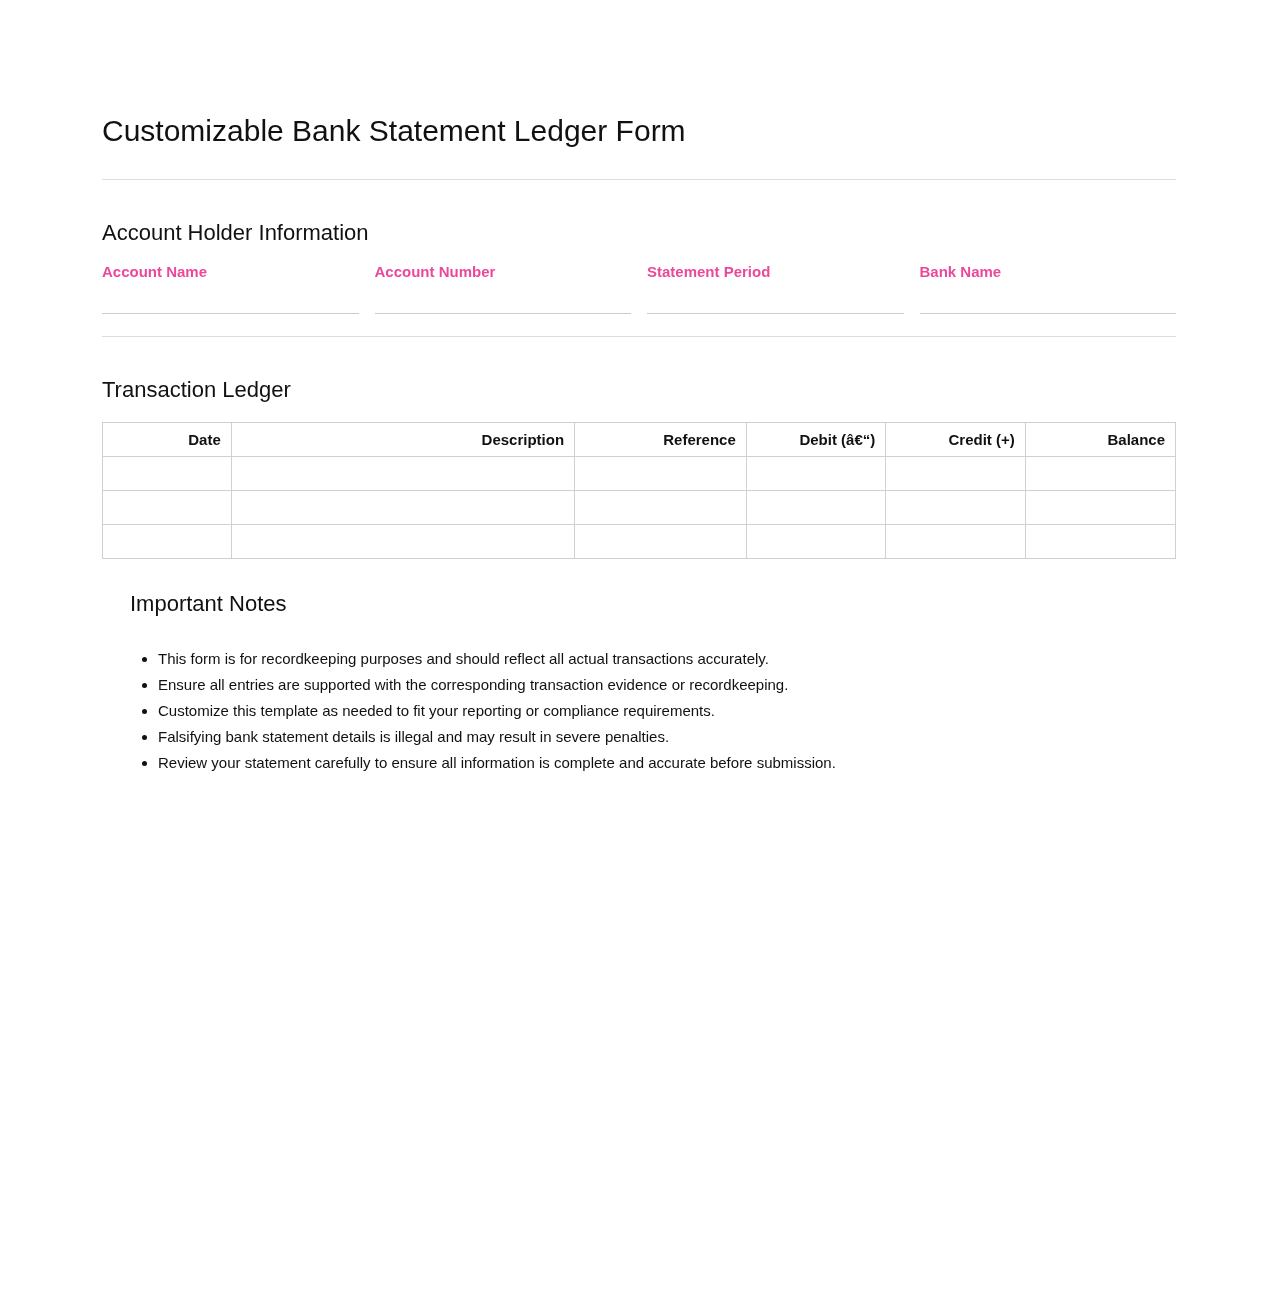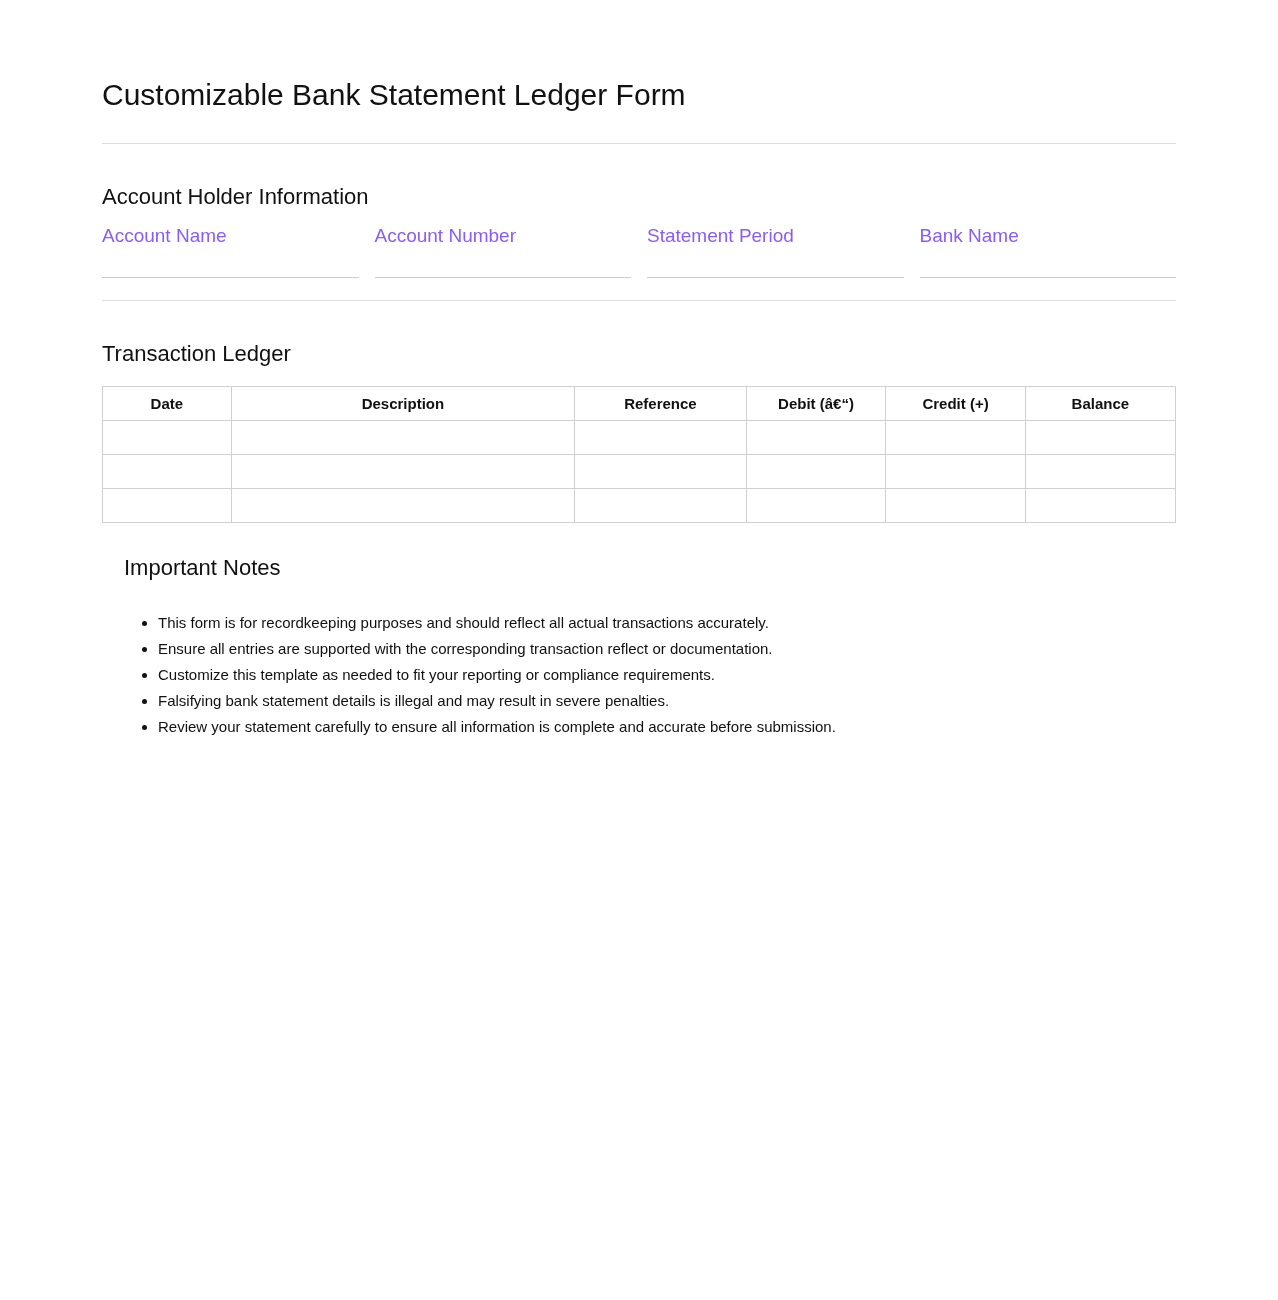--- a/index.html
+++ b/index.html
@@ -10,21 +10,21 @@
     color: #111111;
     font-family: "Liberation Sans", "DejaVu Sans", sans-serif;
   }
   body {
     width: 1278px;
     min-height: 1300px;
   }
   .container {
     width: 1074px;
     margin: 0 auto;
-    padding-top: 78px;
+    padding-top: 114px;
   }
   h1.page-title {
     font-size: 30px;
     font-weight: 400;
     line-height: 1.15;
     margin: 0 0 30px 0;
     color: #111111;
   }
   hr.divider {
     border: none;
@@ -41,24 +41,24 @@
   }
   .fields-grid {
     display: grid;
     grid-template-columns: repeat(4, 1fr);
     column-gap: 16px;
     margin-top: 18px;
   }
   .account-grid { padding-bottom: 22px; }
   .field-label {
     display: block;
-    font-size: 19px;
-    font-weight: 400;
+    font-size: 15px;
+    font-weight: 700;
     line-height: 17px;
-    color: #8b5cf6;
+    color: #ec4899;
   }
   .field-input {
     display: block;
     width: 100%;
     height: 28px;
     margin-top: 6px;
     padding: 0;
     border: none;
     border-bottom: 1px solid #cccccc;
     background: transparent;
@@ -69,38 +69,38 @@
     outline: none;
   }
   table.ledger-table {
     width: 100%;
     border-collapse: collapse;
     margin-top: 20px;
     font-size: 15px;
   }
   table.ledger-table th {
     border: 1px solid #d0d0d0;
-    text-align: center;
+    text-align: right;
     font-weight: 700;
     padding: 8px 10px;
     line-height: 17px;
     color: #111111;
     white-space: nowrap;
   }
   table.ledger-table td {
     border: 1px solid #d0d0d0;
     height: 34px;
     padding: 0 10px;
   }
   .summary-section h2 { margin-top: 38px; }
   .notes-section {
     margin-top: 32px;
     padding-left: 16px;
   }
-  .notes-section h2 { margin: 6px; }
+  .notes-section h2 { margin: 12px; }
   ul.notes-list {
     margin: 30px 0 0 0;
     padding-left: 40px;
     list-style: disc;
   }
   ul.notes-list li {
     font-size: 15px;
     line-height: 26px;
     color: #111111;
   }
@@ -185,20 +185,20 @@
         </tr>
       </tbody>
     </table>
   </section>
 
 
   <section class="notes-section">
     <h2 class="section-heading">Important Notes</h2>
     <ul class="notes-list">
       <li>This form is for recordkeeping purposes and should reflect all actual transactions accurately.</li>
-      <li>Ensure all entries are supported with the corresponding transaction reflect or documentation.</li>
+      <li>Ensure all entries are supported with the corresponding transaction evidence or recordkeeping.</li>
       <li>Customize this template as needed to fit your reporting or compliance requirements.</li>
       <li>Falsifying bank statement details is illegal and may result in severe penalties.</li>
       <li>Review your statement carefully to ensure all information is complete and accurate before submission.</li>
     </ul>
   </section>
 
 </div>
 
 </body></html>

